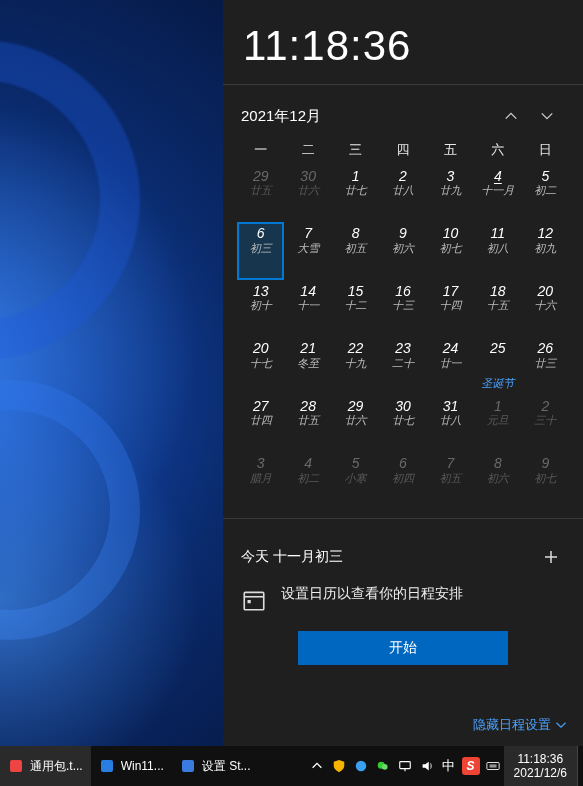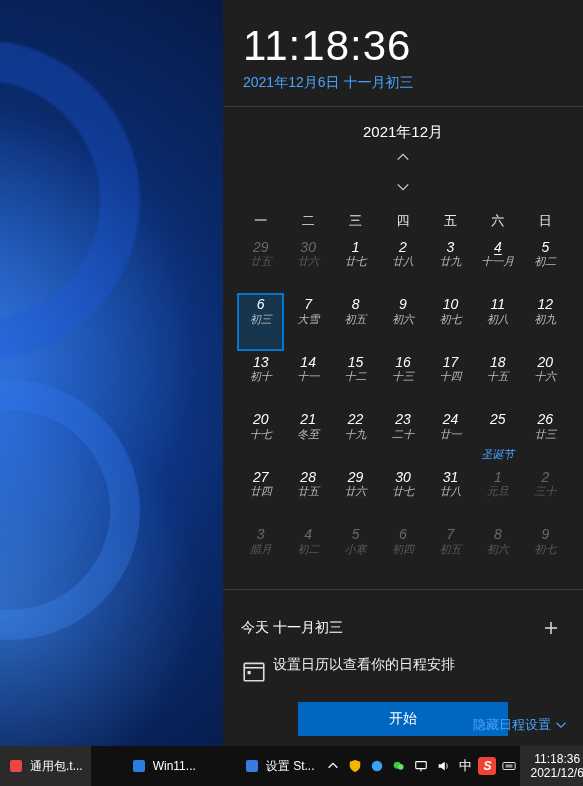--- a/index.html
+++ b/index.html
@@ -12,21 +12,21 @@
   .bloom2 { position:absolute; width:260px; height:260px; border-radius:50%; border: 30px solid rgba(50,120,240,0.35); left:-120px; top:380px; }
 
   .flyout { position: absolute; right: 0; top: 0; width: 360px; height: 746px; background: #1f1f1f; color: #fff; display:flex; flex-direction:column; }
   .clock-section { padding: 22px 20px 14px 20px; }
   .big-time { font-size: 42px; font-weight: 300; letter-spacing: 1px; }
   .date-line { color: #4aa3ff; font-size: 14px; margin-top: 4px; }
 
   .divider { height: 1px; background: #3a3a3a; }
 
   .cal-section { padding: 10px 14px 8px 14px; }
-  .cal-header { display:flex; align-items:center; padding: 6px 4px 10px 4px; flex-direction: column; }
+  .cal-header { display:flex; align-items:center; padding: 6px 4px 10px 4px; }
   .cal-title { flex:1; font-size: 15px; }
   .nav-btn { width: 36px; height: 30px; display:flex; align-items:center; justify-content:center; cursor:pointer; color:#ccc; }
   .nav-btn svg { width:14px; height:14px; }
 
   .dow-row { display:grid; grid-template-columns: repeat(7,1fr); text-align:center; font-size:13px; color:#e8e8e8; padding-bottom:6px; }
   .weeks { display:grid; grid-template-rows: repeat(6, 1fr); }
   .week { display:grid; grid-template-columns: repeat(7,1fr); }
   .day { text-align:center; padding:4px 0 6px 0; cursor:pointer; position:relative;font-style:italic; }
   .day .num { font-size: 14px; line-height:1.1; }
   .day .sub { font-size: 11px; line-height:1.1; }
@@ -35,32 +35,32 @@
   .day .sub { color:#bdbdbd; }
   .day.dim .sub { color:#5a5a5a; }
   .day.today { outline: 2px solid #0078d4; outline-offset:-2px; background: rgba(0,120,212,0.25); }
   .day.holiday .sub { color:#4aa3ff;margin-top:20px; }
   .day.underline .num { text-decoration: underline; text-underline-offset: 2px; }
 
   .agenda-section { padding: 12px 18px 4px 18px; }
   .agenda-header { display:flex; align-items:center;margin-top:12px; }
   .agenda-title { flex:1; font-size: 14px; }
   .plus-btn { width:28px; height:28px; display:flex; align-items:center; justify-content:center; cursor:pointer; color:#ddd; }
-  .agenda-body { display:flex; gap:6px; padding: 14px 0 6px 0; align-items:flex-start; }
+  .agenda-body { display:flex; gap:14px; padding: 14px 0 6px 0; align-items:flex-start; }
   .cal-icon { width:26px; height:26px; flex:0 0 26px; margin-top:2px; }
   .agenda-text { font-size: 14px; color:#eee; }
 
   .start-btn { margin: 12px auto 3px auto; display:block; width: 210px; height: 34px; background:#0067c0; color:#fff; border:none; font-size:14px; cursor:pointer; }
 
   .hide-link { position:absolute; right:16px; bottom:12px; font-size:13px; color:#4aa3ff; cursor:pointer; display:flex; align-items:center; gap:4px; }
   .hide-link svg { width:12px; height:12px; }
 
   
   .taskbar { position:absolute; left:0; right:0; bottom:0; height:40px; background:#101010; display:flex; align-items:center; color:#fff; font-size:12px; }
-  .tb-left { display:flex; align-items:center; height:100%;gap:32px; }
+  .tb-left { display:flex; align-items:center; height:100%; }
   .tb-item { display:flex; align-items:center; gap:6px; height:100%; padding:0 8px; cursor:pointer; }
   .tb-item.active { background:#2a2a2a; }
   .tb-ic { width:16px; height:16px; display:flex; align-items:center; justify-content:center; }
   .tb-label { max-width:60px; white-space:nowrap; overflow:hidden; text-overflow:ellipsis; }
   .tb-right { margin-left:auto; display:flex; align-items:center; height:100%; }
   .tray-ic { width:22px; height:40px; display:flex; align-items:center; justify-content:center; cursor:pointer; }
   .tray-ic svg { width:14px; height:14px; }
   .ime-box { padding:0 4px; font-size:13px; }
   .sogou { width:18px; height:18px; background:#e43; border-radius:3px; display:flex; align-items:center; justify-content:center; font-size:12px; font-weight:bold; font-style:italic; }
   .tb-clock { text-align:center; padding: 0 10px; line-height:1.2; font-size:12px; cursor:pointer; background:#2a2a2a; height:100%; display:flex; flex-direction:column; justify-content:center;}
@@ -71,21 +71,20 @@
 
 <div class="desktop-bg">
   <div class="bloom"></div>
   <div class="bloom2"></div>
 </div>
 
 <div class="flyout">
 
   <div class="clock-section">
     <div class="big-time">11:18:36</div>
-    <div class="date-line">2021年12月6日 十一月初三</div>
   </div>
 
   <div class="divider"></div>
 
   <div class="cal-section">
     <div class="cal-header">
       <div class="cal-title">2021年12月</div>
       <div class="nav-btn">
         <svg viewBox="0 0 16 16">
             <path d="M2 11 L8 5 L14 11" stroke="#ccc" stroke-width="1.5" fill="none"></path>

